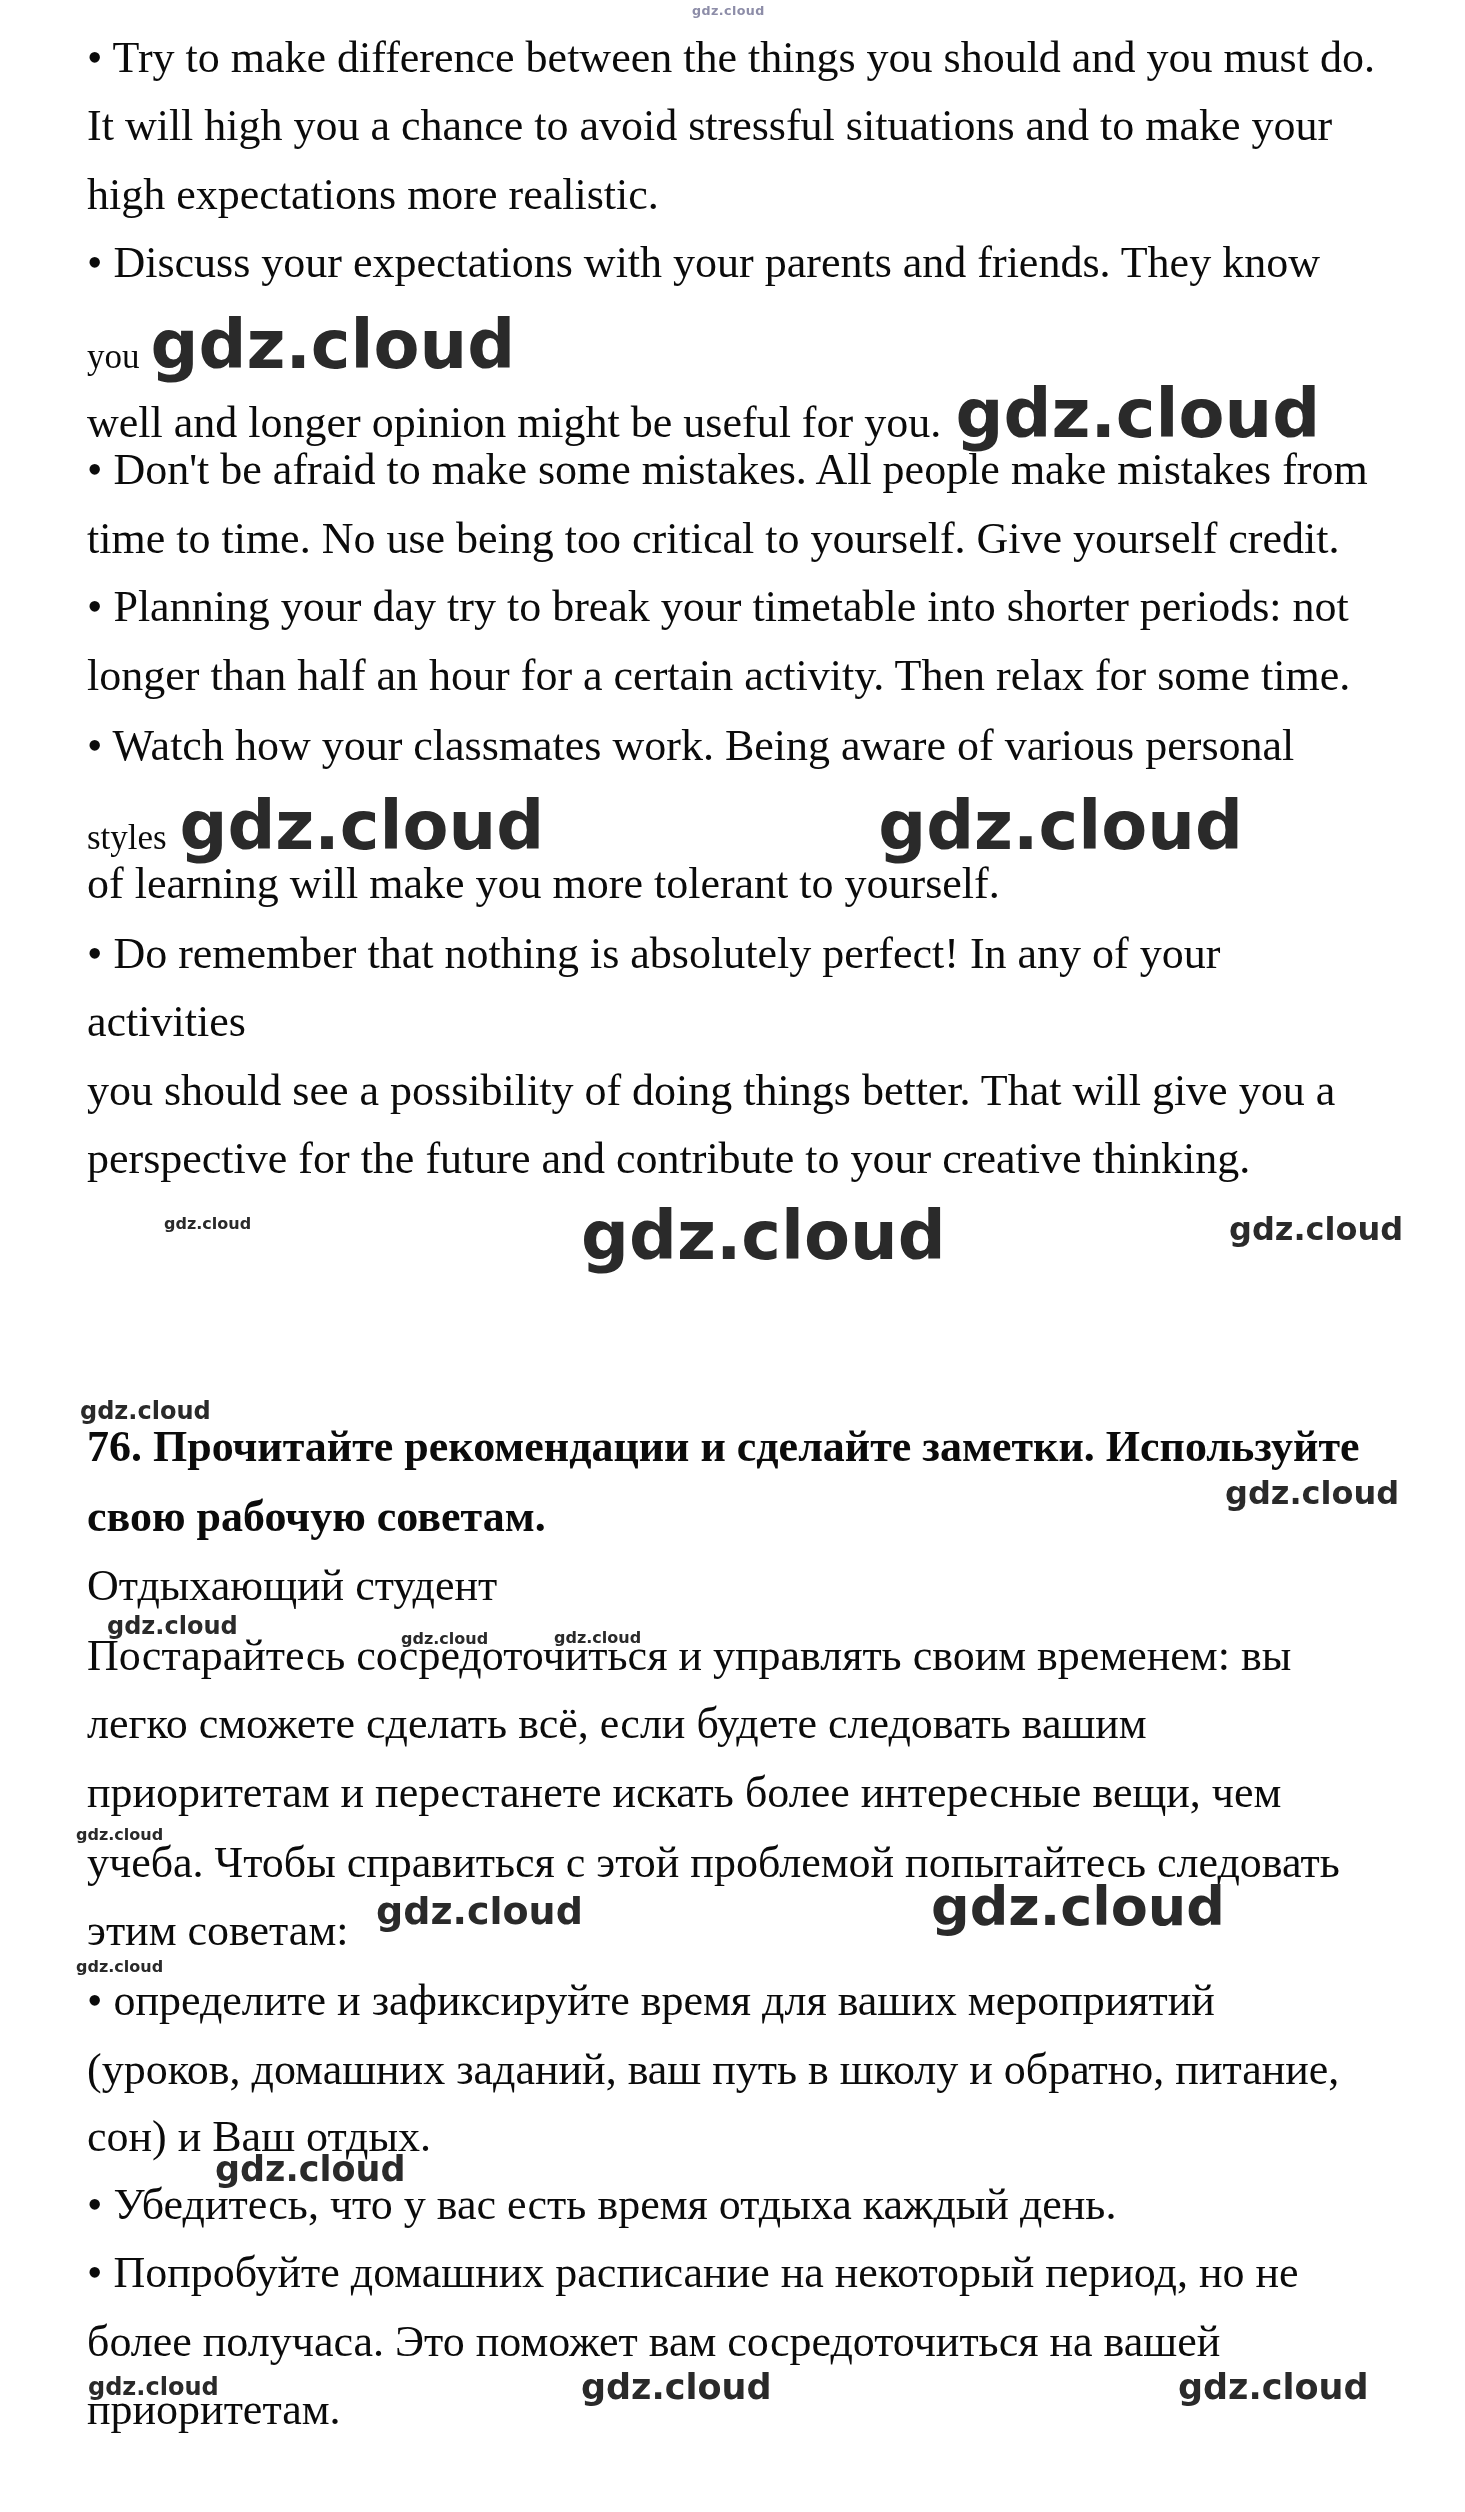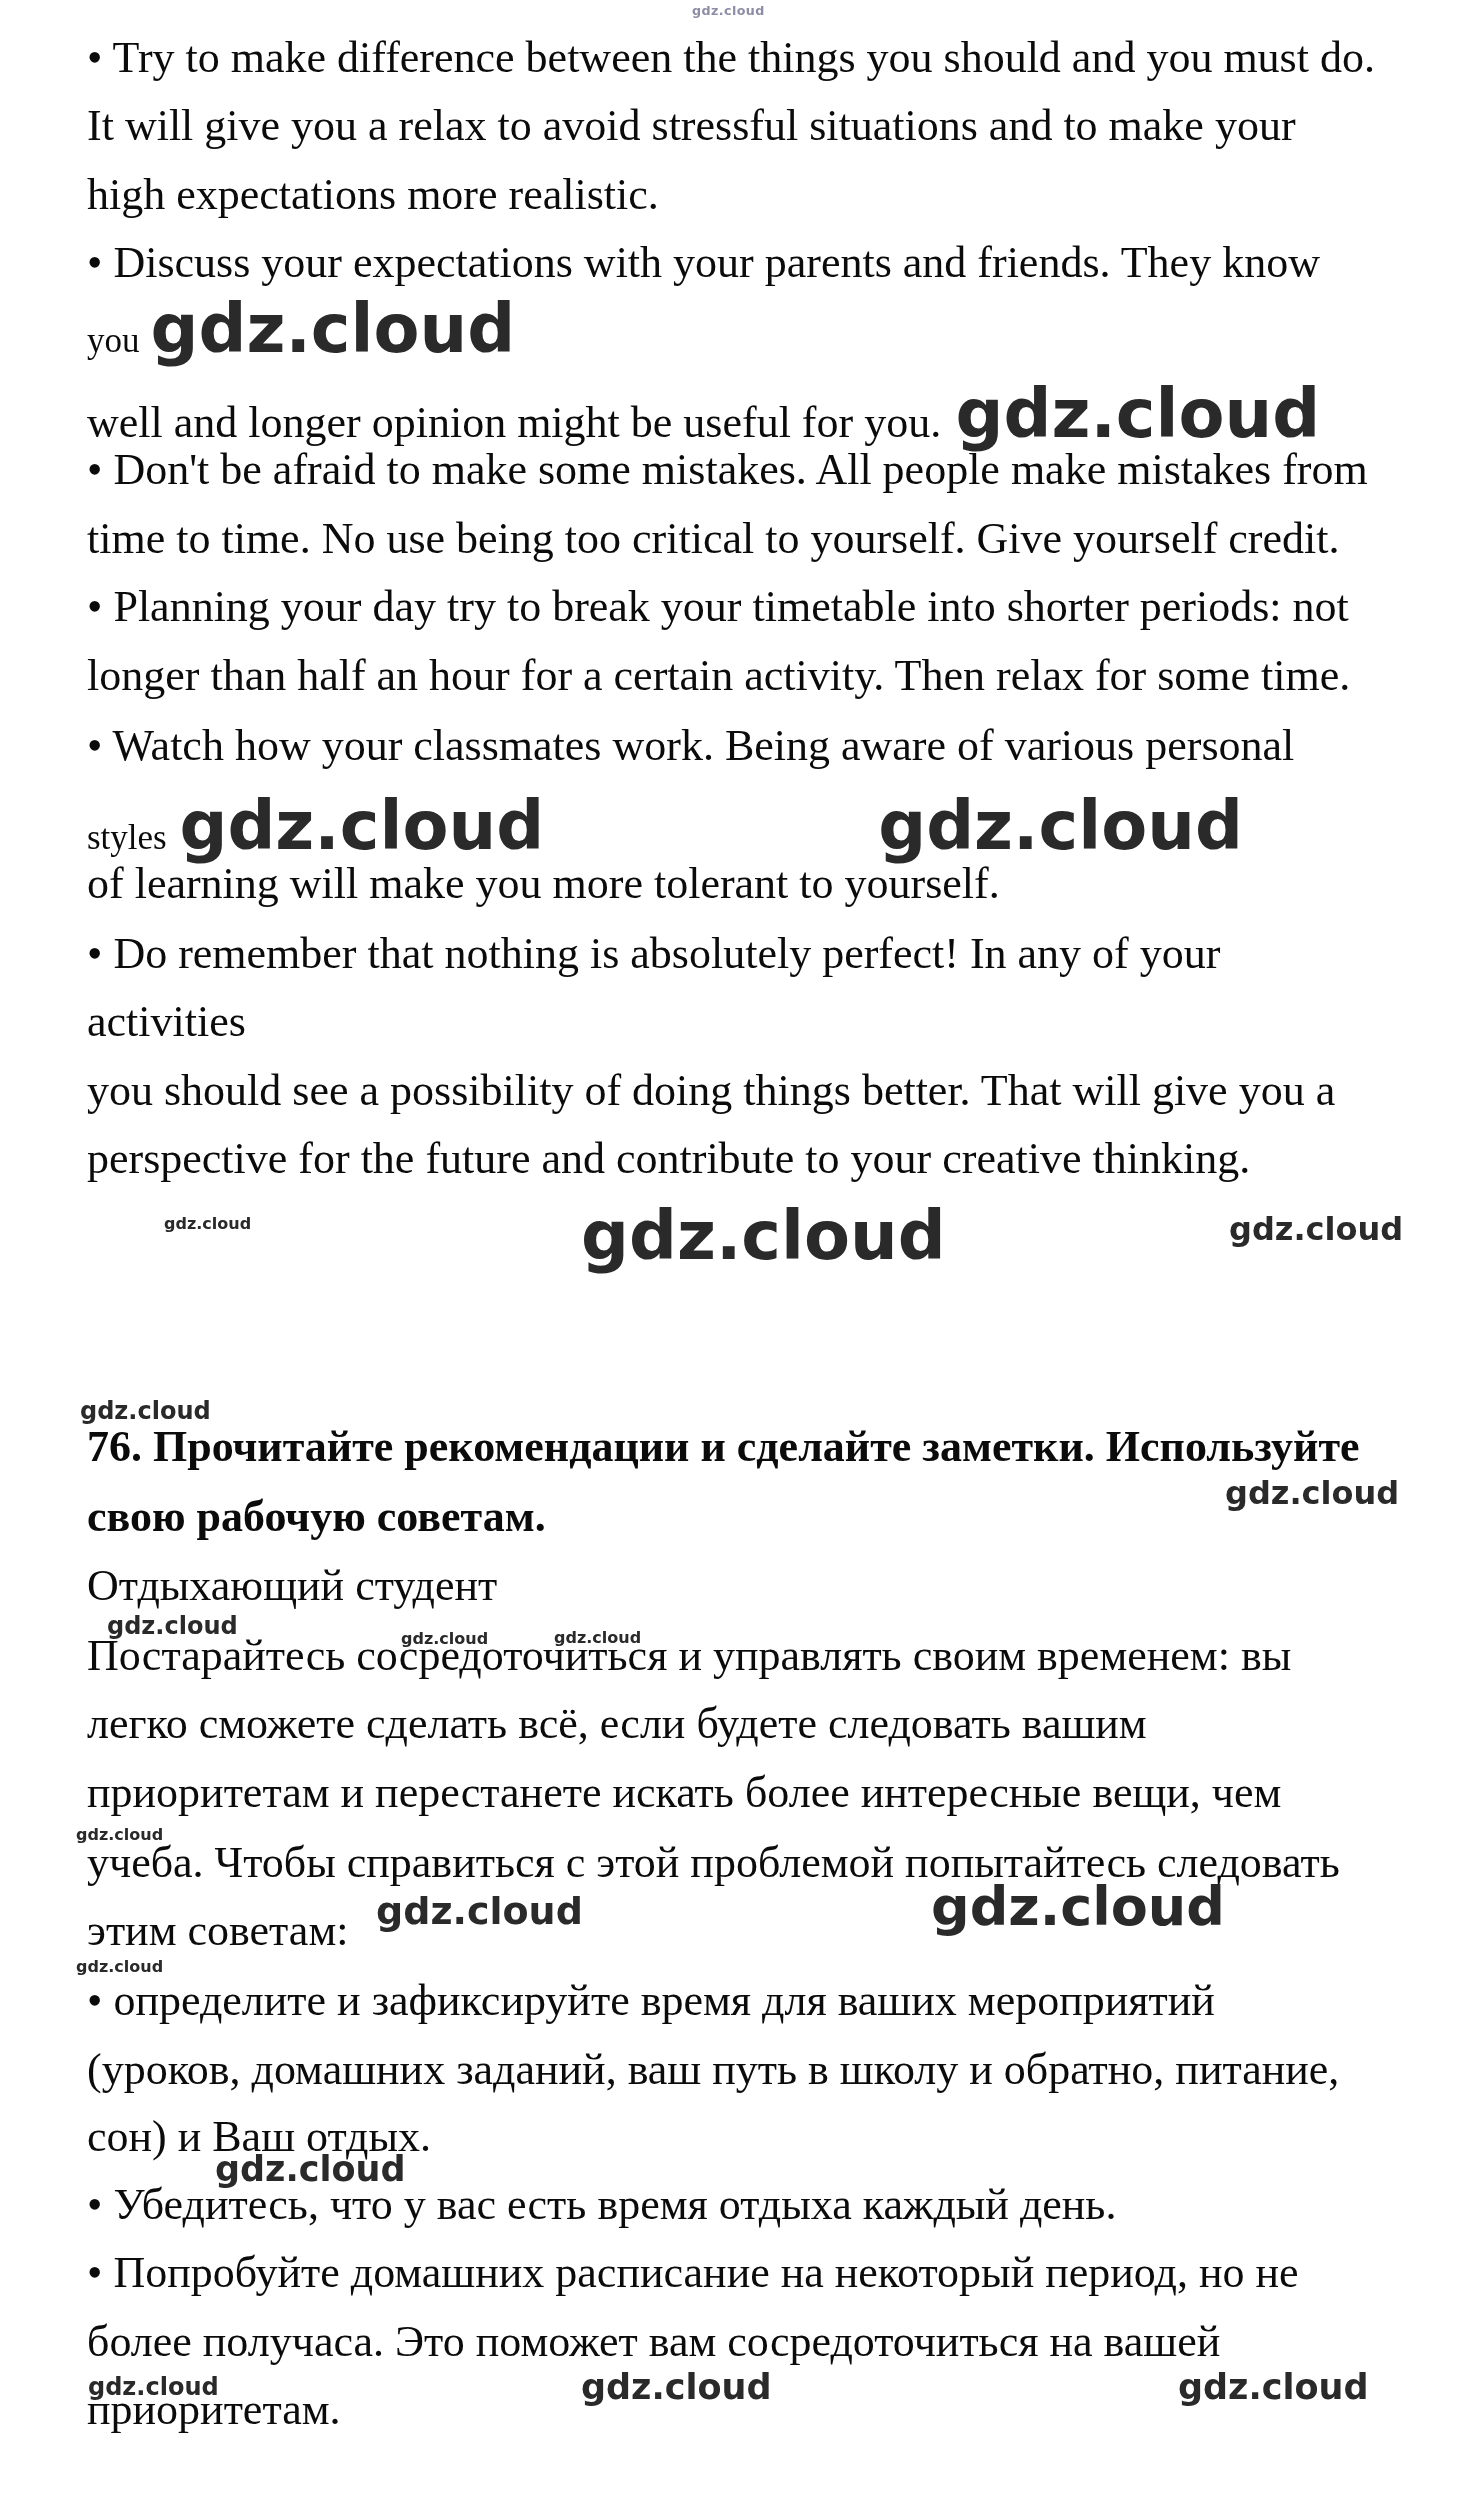--- a/index.html
+++ b/index.html
@@ -48,25 +48,25 @@
   .wm-top { font-size:12.7px; color:#8d8da8; letter-spacing:0.4px; }
 </style>
 </head>
 <body>
 
 <div class="page">
 
   <div class="wm wm-top" style="left:692px; top:4.8px;">gdz.cloud</div>
 
   <div class="line" style="top:35px">• Try to make difference between the things you should and you must do.</div>
-  <div class="line" style="top:103px">It will give you a relax to avoid stressful situations and to make your</div>
+  <div class="line" style="top:103px">It will high you a chance to avoid stressful situations and to make your</div>
   <div class="line" style="top:172px">high expectations more realistic.</div>
   <div class="line" style="top:240px">• Discuss your expectations with your parents and friends. They know</div>
 
-  <div class="line" style="top:294px">
+  <div class="line" style="top:310px">
     <span class="small-word">you</span><span class="wmi wm-xl" style="margin-left:11px">gdz.cloud</span>
   </div>
 
   <div class="line" style="top:379px">
     <span>well and longer opinion might be useful for you.</span><span class="wmi wm-xl" style="margin-left:14.3px">gdz.cloud</span>
   </div>
 
   <div class="line" style="top:447px">• Don't be afraid to make some mistakes. All people make mistakes from</div>
   <div class="line" style="top:516px">time to time. No use being too critical to yourself. Give yourself credit.</div>
   <div class="line" style="top:584px">• Planning your day try to break your timetable into shorter periods: not</div>

